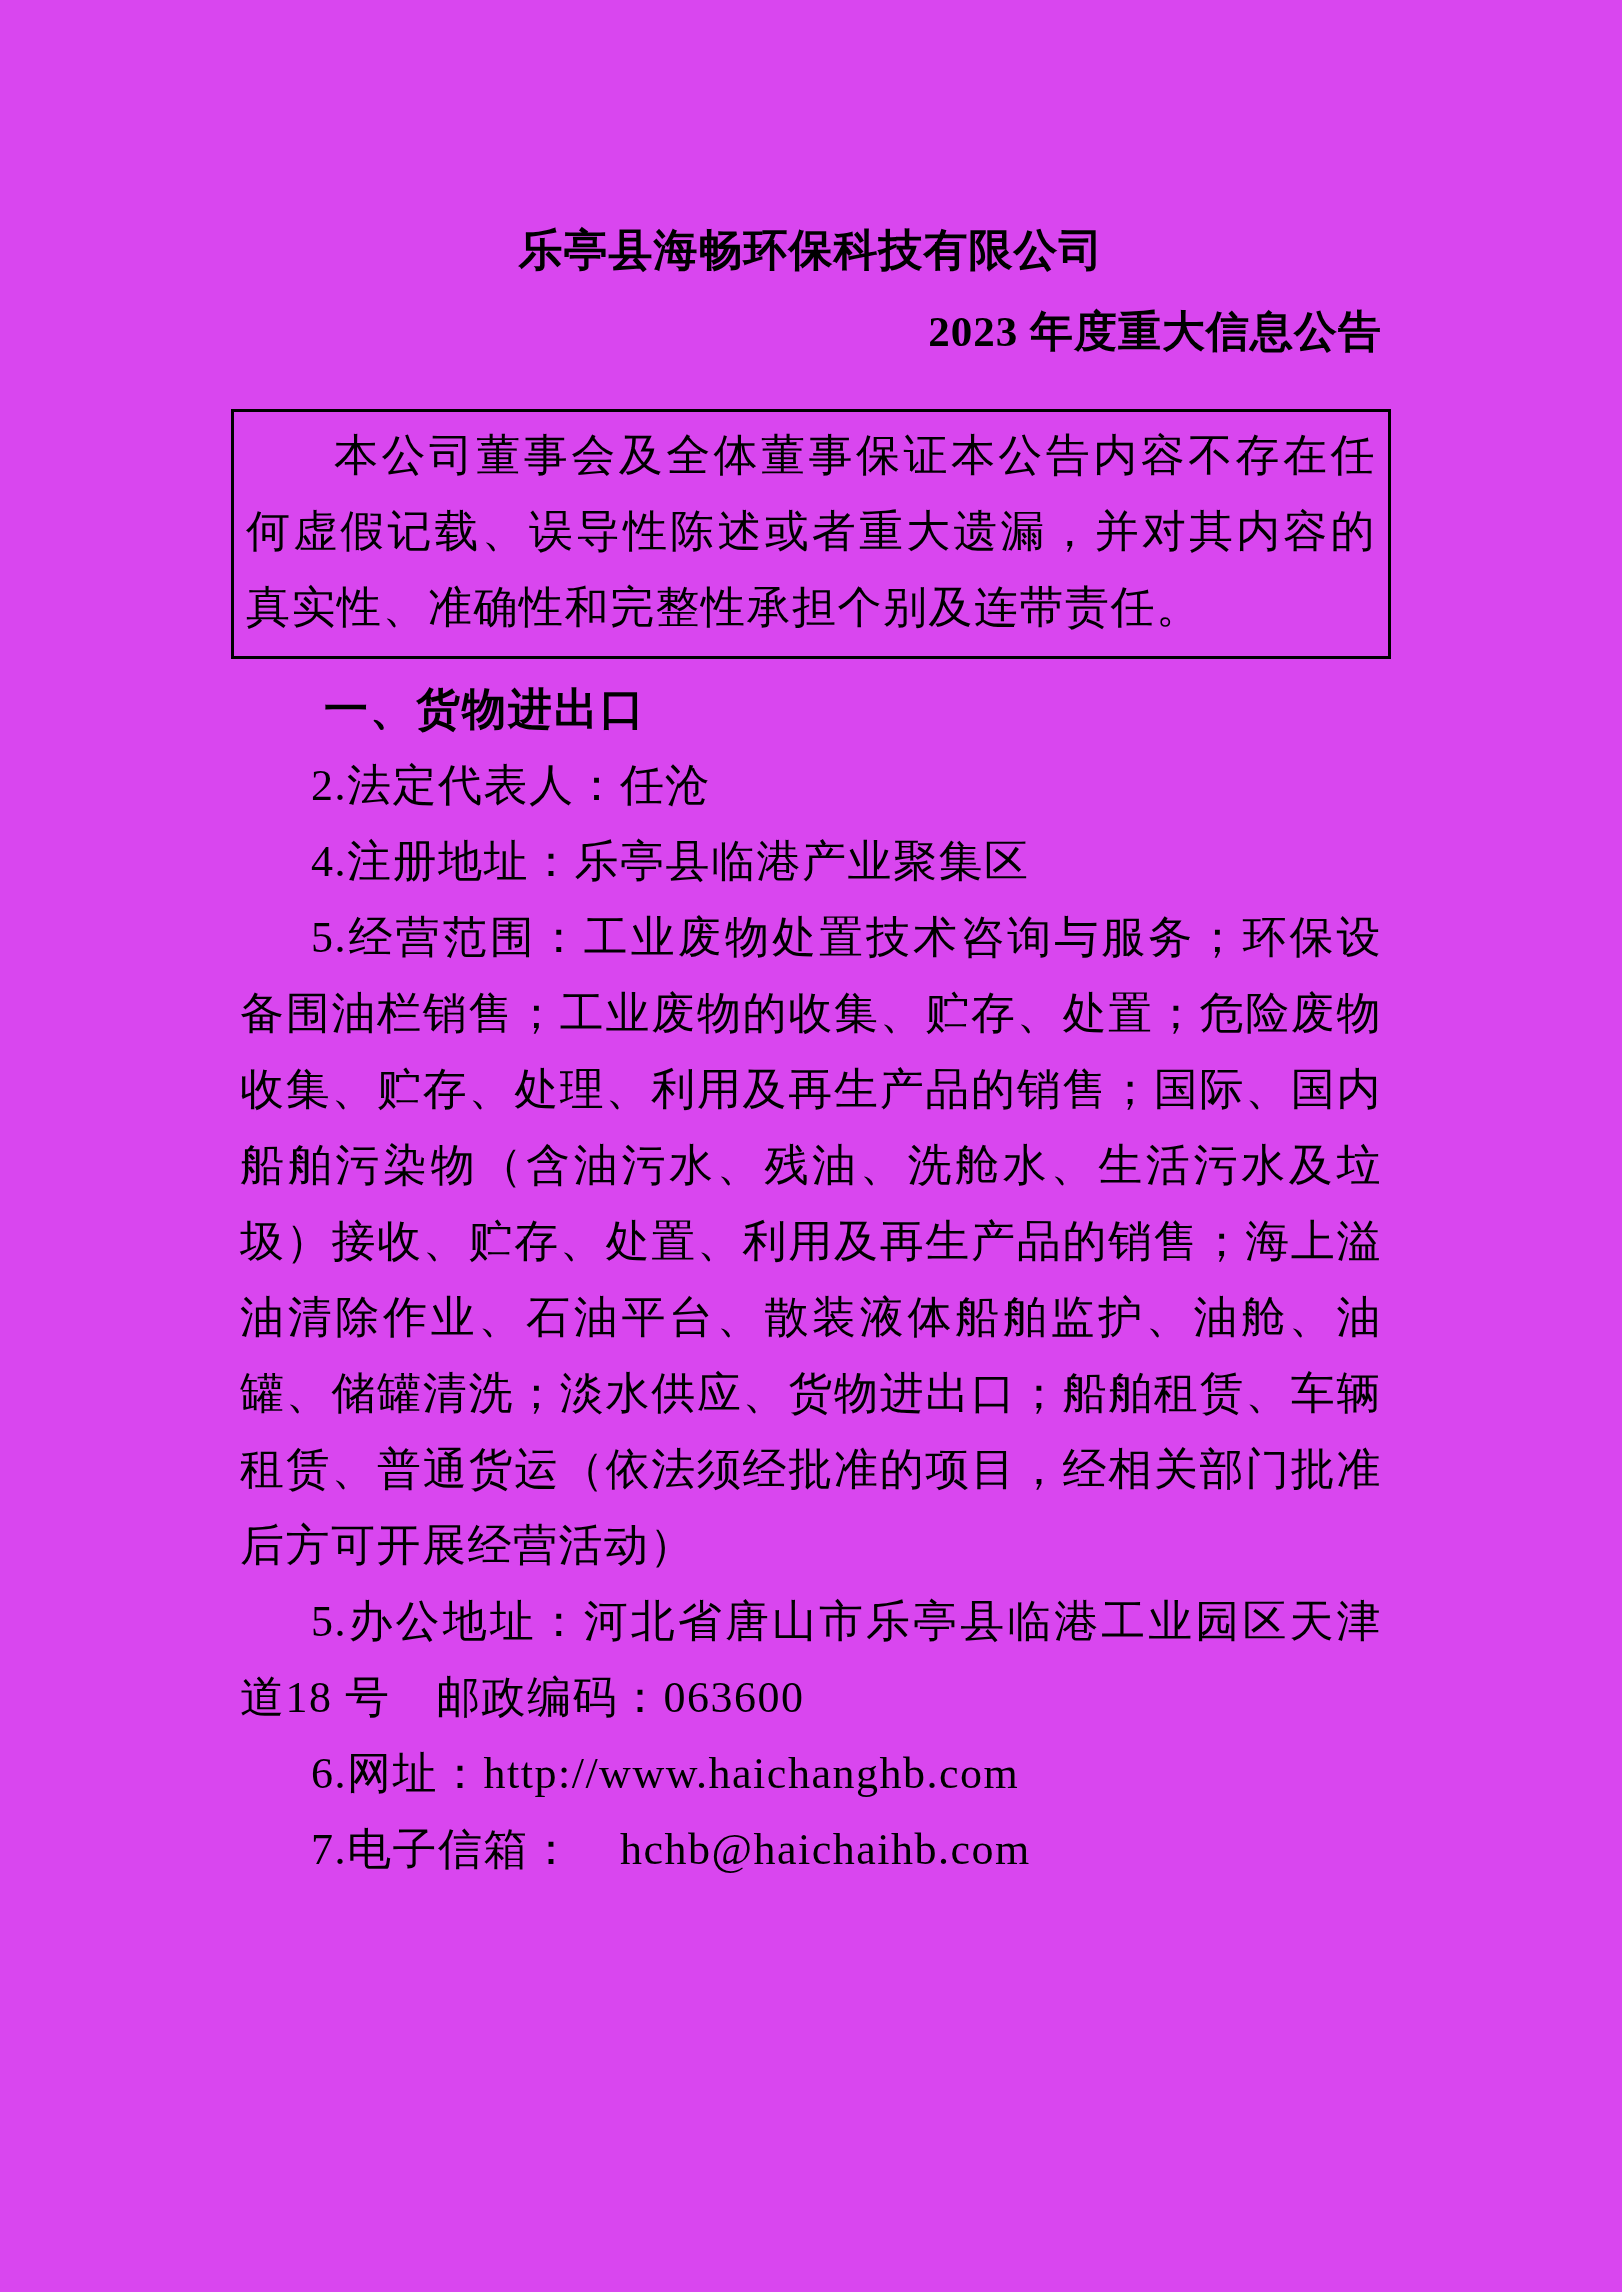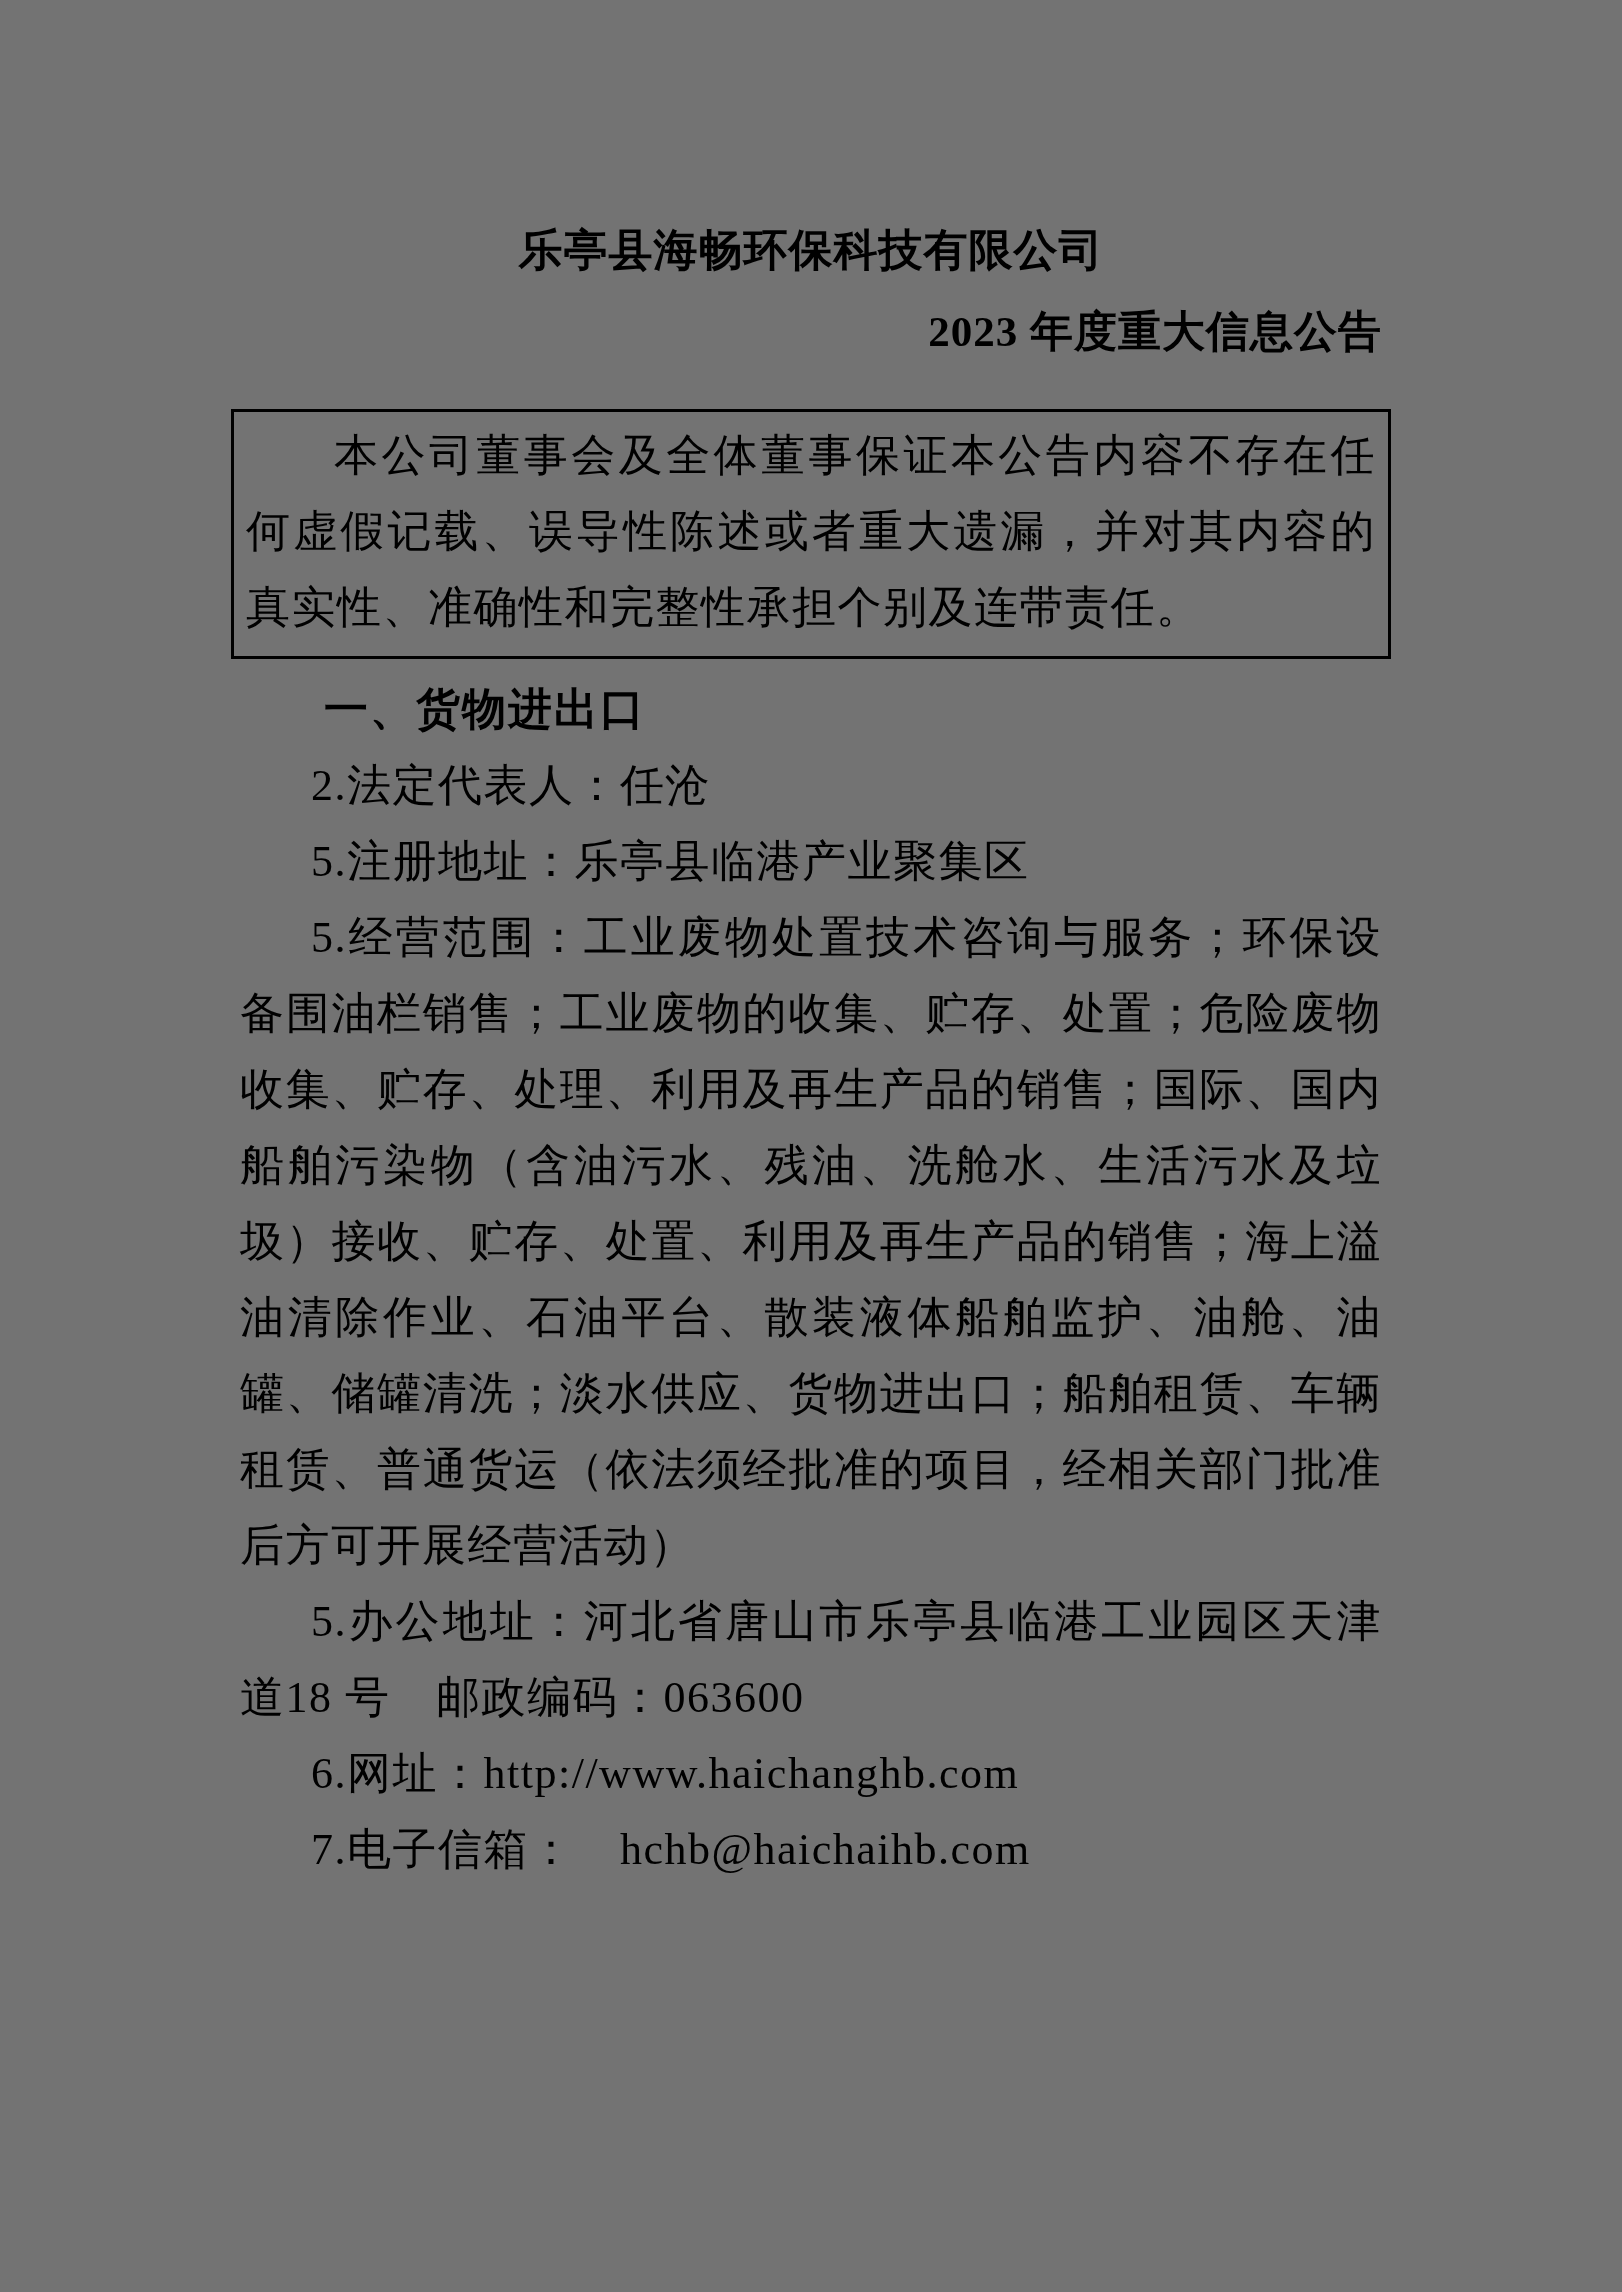--- a/index.html
+++ b/index.html
@@ -5,21 +5,21 @@
   html, body {
     margin: 0;
     padding: 0;
     background: #ffffff;
   }
   .page {
     position: relative;
     width: 1622px;
     height: 2293px;
     margin: 0 auto;
-    background: #737373;
+    background: #d946ef;
     color: #000000;
     font-family: "Liberation Serif", "DejaVu Serif", serif;
     box-sizing: border-box;
     padding: 0 240px;
     overflow: hidden;
   }
   .doc-title {
     margin: 0;
     padding-top: 221px;
     font-size: 44px;
@@ -81,21 +81,21 @@
 
   <div class="disclaimer">
     <p class="disclaimer-text">本公司董事会及全体董事保证本公告内容不存在任何虚假记载、误导性陈述或者重大遗漏，并对其内容的真实性、准确性和完整性承担个别及连带责任。</p>
   </div>
 
   <h2 class="section-heading">一、货物进出口</h2>
 
 
   <p class="para">2.法定代表人：任沧</p>
 
-  <p class="para">5.注册地址：乐亭县临港产业聚集区</p>
+  <p class="para">4.注册地址：乐亭县临港产业聚集区</p>
 
   <p class="para">5.经营范围：工业废物处置技术咨询与服务；环保设备围油栏销售；工业废物的收集、贮存、处置；危险废物收集、贮存、处理、利用及再生产品的销售；国际、国内船舶污染物（含油污水、残油、洗舱水、生活污水及垃圾）接收、贮存、处置、利用及再生产品的销售；海上溢油清除作业、石油平台、散装液体船舶监护、油舱、油罐、储罐清洗；淡水供应、货物进出口；船舶租赁、车辆租赁、普通货运（依法须经批准的项目，经相关部门批准后方可开展经营活动）</p>
 
   <p class="para">5.办公地址：河北省唐山市乐亭县临港工业园区天津道18 号　邮政编码：063600</p>
 
   <p class="para">6.网址：http://www.haichanghb.com</p>
 
   <p class="para">7.电子信箱：　hchb@haichaihb.com</p>
 
 </div>

